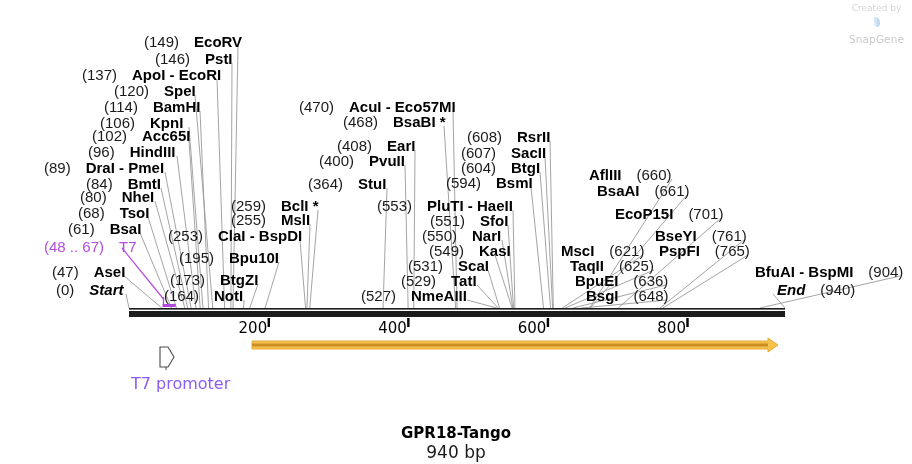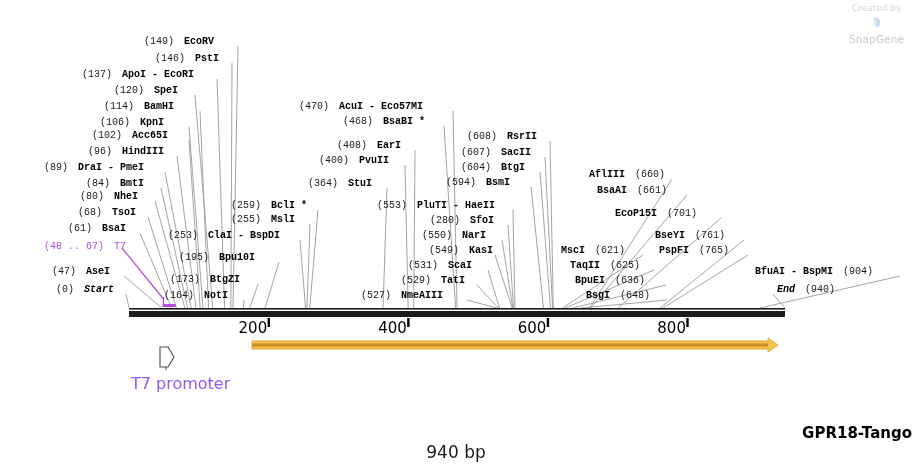--- a/index.html
+++ b/index.html
@@ -15,24 +15,24 @@
     overflow: hidden;
   }
   #map {
     position: absolute;
     left: 0; top: 0;
     width: 912px; height: 464px;
   }
   .lbl {
     position: absolute;
     white-space: nowrap;
-    font-size: 10px;
+    font-size: 15px;
     line-height: 13px;
     color: #000000;
-    font-family: Liberation Mono, monospace;
+    font-family: Liberation Sans, sans-serif;
   }
   .lbl .pos {
     font-weight: normal;
     color: #1a1a1a;
   }
   .lbl .enz {
     font-weight: bold;
     color: #000000;
   }
   .lbl.t7lab .pos, .lbl.t7lab .enz {
@@ -54,21 +54,21 @@
   .feat-label {
     position: absolute;
     font-size: 16px;
     color: #8b5cf6;
     font-family: "DejaVu Sans", sans-serif;
     white-space: nowrap;
   }
   #title {
     position: absolute;
     width: 912px;
-    text-align: right;
+    text-align: center;
     top: 424px;
     font-size: 15px;
     font-weight: bold;
     color: #000000;
     font-family: "DejaVu Sans", sans-serif;
   }
   #subtitle {
     position: absolute;
     width: 912px;
     text-align: center;
@@ -194,21 +194,21 @@
     <div class="lbl" style="left: 170px; top: 273px;"><span class="pos">(173)</span>  <span class="enz">BtgZI</span></div>
     <div class="lbl" style="left: 164px; top: 289px;"><span class="pos">(164)</span>  <span class="enz">NotI</span></div>
     <div class="lbl" style="left: 231px; top: 199px;"><span class="pos">(259)</span>  <span class="enz">BclI *</span></div>
     <div class="lbl" style="left: 231px; top: 213px;"><span class="pos">(255)</span>  <span class="enz">MslI</span></div>
     <div class="lbl" style="left: 299px; top: 100px;"><span class="pos">(470)</span>  <span class="enz">AcuI  -  Eco57MI</span></div>
     <div class="lbl" style="left: 343px; top: 115px;"><span class="pos">(468)</span>  <span class="enz">BsaBI *</span></div>
     <div class="lbl" style="left: 337px; top: 139px;"><span class="pos">(408)</span>  <span class="enz">EarI</span></div>
     <div class="lbl" style="left: 319px; top: 154px;"><span class="pos">(400)</span>  <span class="enz">PvuII</span></div>
     <div class="lbl" style="left: 308px; top: 177px;"><span class="pos">(364)</span>  <span class="enz">StuI</span></div>
     <div class="lbl" style="left: 377px; top: 199px;"><span class="pos">(553)</span>  <span class="enz">PluTI  -  HaeII</span></div>
-    <div class="lbl" style="left: 430px; top: 214px;"><span class="pos">(280)</span>  <span class="enz">SfoI</span></div>
+    <div class="lbl" style="left: 430px; top: 214px;"><span class="pos">(551)</span>  <span class="enz">SfoI</span></div>
     <div class="lbl" style="left: 422px; top: 229px;"><span class="pos">(550)</span>  <span class="enz">NarI</span></div>
     <div class="lbl" style="left: 429px; top: 244px;"><span class="pos">(549)</span>  <span class="enz">KasI</span></div>
     <div class="lbl" style="left: 408px; top: 259px;"><span class="pos">(531)</span>  <span class="enz">ScaI</span></div>
     <div class="lbl" style="left: 401px; top: 274px;"><span class="pos">(529)</span>  <span class="enz">TatI</span></div>
     <div class="lbl" style="left: 361px; top: 289px;"><span class="pos">(527)</span>  <span class="enz">NmeAIII</span></div>
     <div class="lbl" style="left: 467px; top: 130px;"><span class="pos">(608)</span>  <span class="enz">RsrII</span></div>
     <div class="lbl" style="left: 461px; top: 146px;"><span class="pos">(607)</span>  <span class="enz">SacII</span></div>
     <div class="lbl" style="left: 461px; top: 161px;"><span class="pos">(604)</span>  <span class="enz">BtgI</span></div>
     <div class="lbl" style="left: 446px; top: 176px;"><span class="pos">(594)</span>  <span class="enz">BsmI</span></div>
     <div class="lbl" style="left: 589px; top: 168px;"><span class="enz">AflIII</span>  <span class="pos">(660)</span></div>

